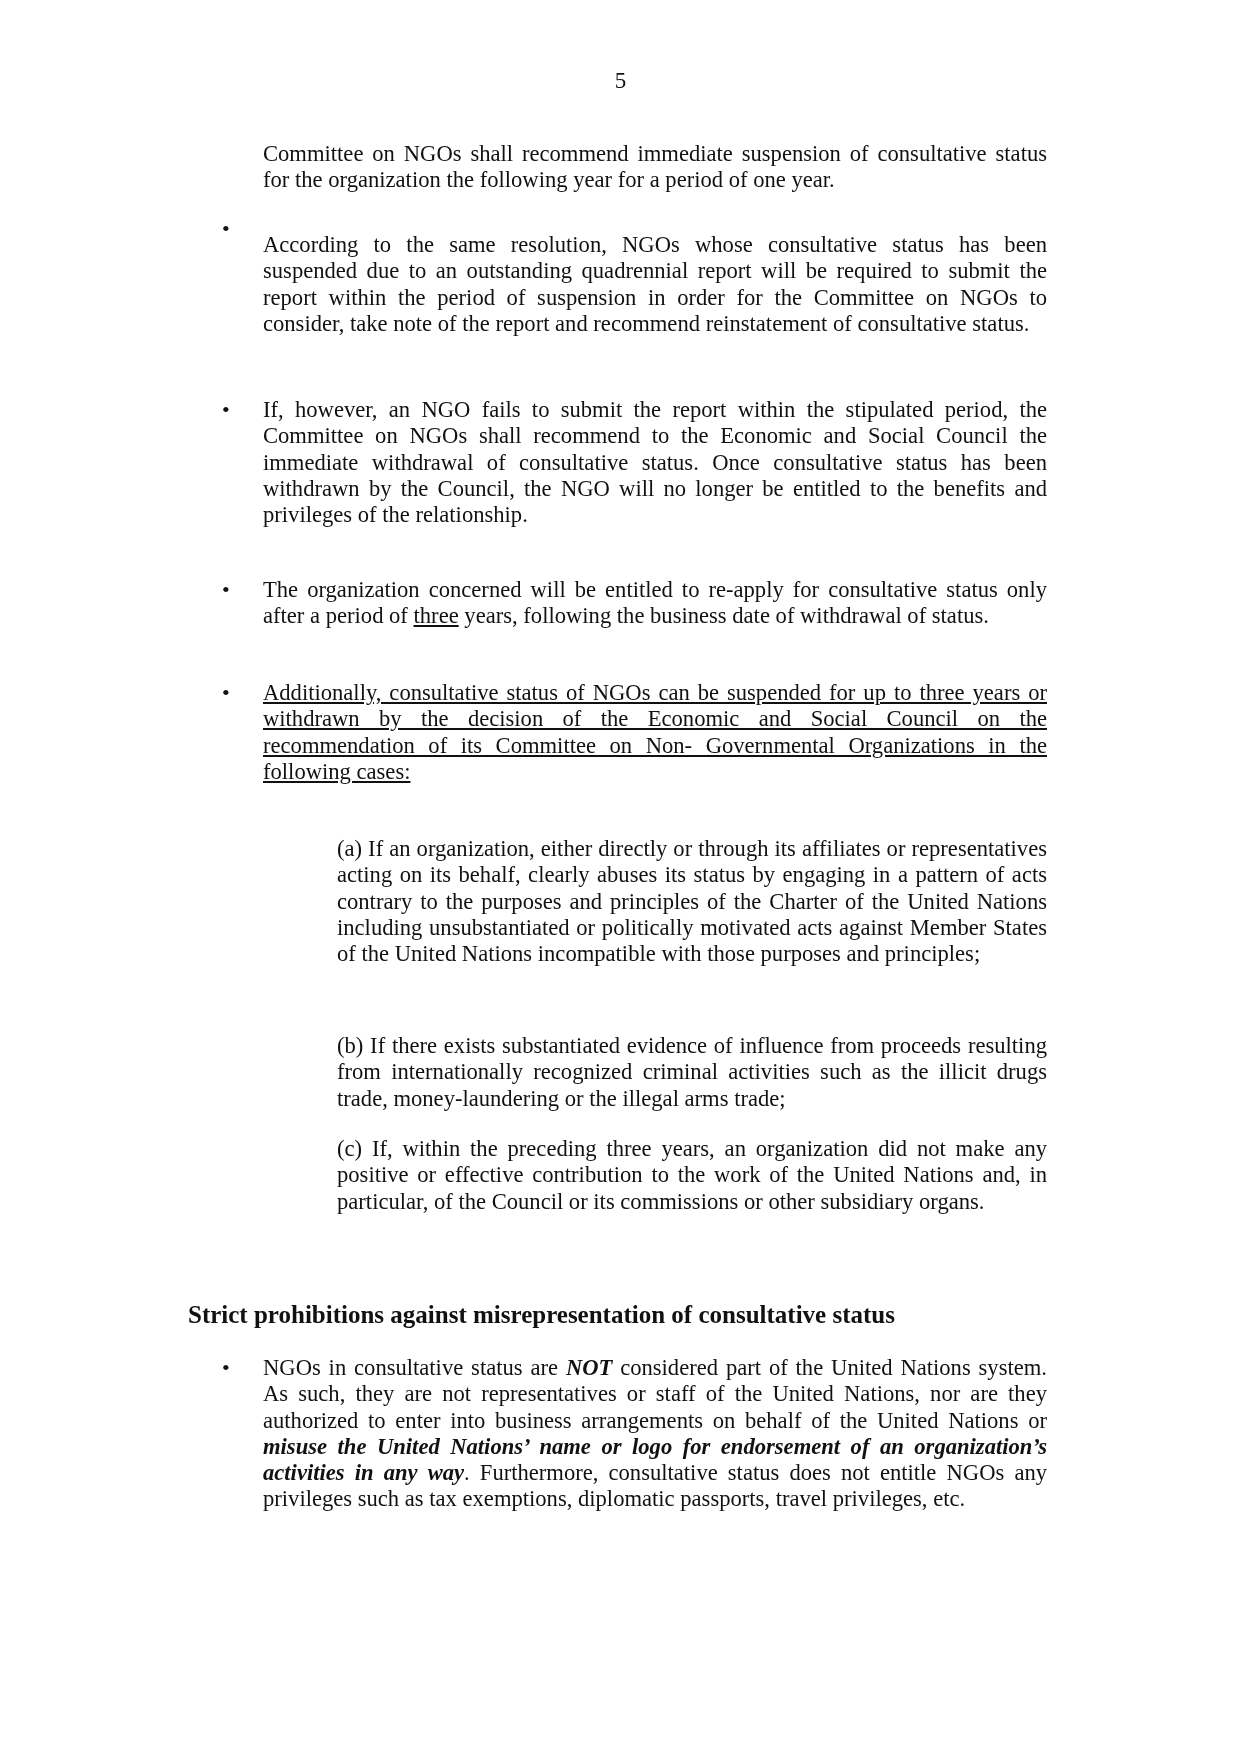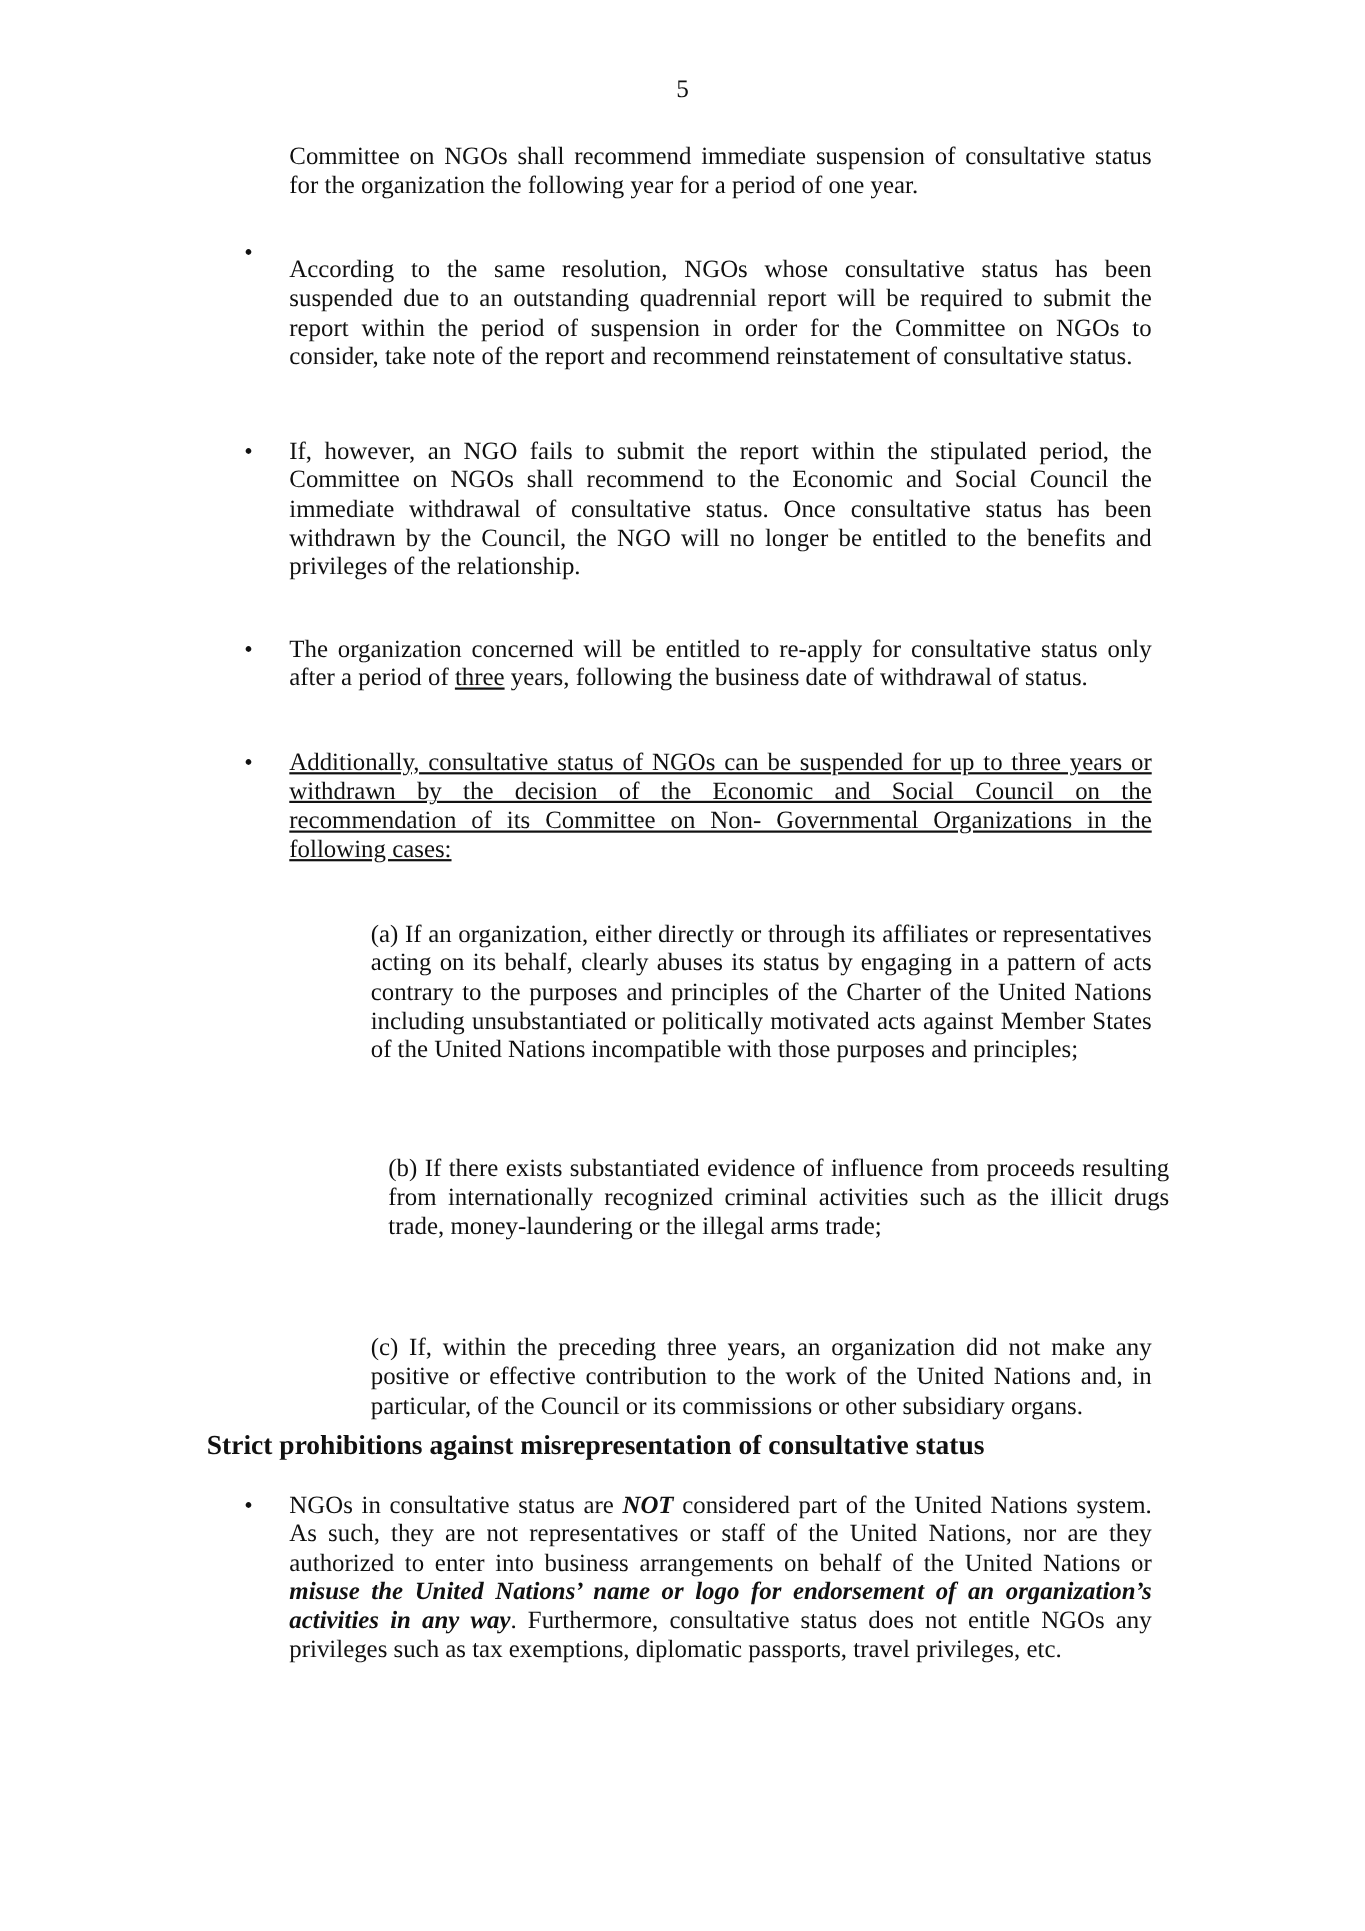--- a/index.html
+++ b/index.html
@@ -15,34 +15,34 @@
     .heading { position: absolute; left: 188px; top: 1302px; font-size: 25px; line-height: 26.3px;
                font-weight: bold; }
     b { font-weight: bold; font-style: italic; }
     u { }
   </style>
 </head>
 <body>
 
 <div class="page-num">5</div>
 
-<p class="block body-col" style="top:129px; margin:0;font-family:Liberation Serif, serif;">Committee on NGOs shall recommend immediate suspension of consultative status for the organization the following year for a period of one year.</p>
+<p class="block body-col" style="top:141px; margin:0;font-family:Liberation Serif, serif;">Committee on NGOs shall recommend immediate suspension of consultative status for the organization the following year for a period of one year.</p>
 
 <span class="bullet" style="top:216px;">•</span>
 <p class="block body-col" style="top:232px; margin:0;">According to the same resolution, NGOs whose consultative status has been suspended due to an outstanding quadrennial report will be required to submit the report within the period of suspension in order for the Committee on NGOs to consider, take note of the report and recommend reinstatement of consultative status.</p>
 
 <span class="bullet" style="top:397px;">•</span>
 <p class="block body-col" style="top:397px; margin:0;">If, however, an NGO fails to submit the report within the stipulated period, the Committee on NGOs shall recommend to the Economic and Social Council the immediate withdrawal of consultative status. Once consultative status has been withdrawn by the Council, the NGO will no longer be entitled to the benefits and privileges of the relationship.</p>
 
 <span class="bullet" style="top:577px;">•</span>
 <p class="block body-col" style="top:577px; margin:0;"><span>The organization concerned will be entitled to re-apply for consultative status only after a period of </span><u>three</u><span> years, following the business date of withdrawal of status.</span></p>
 
 <span class="bullet" style="top:680px;">•</span>
 <p class="block body-col" style="top:680px; margin:0;text-decoration:underline;">Additionally, consultative status of NGOs can be suspended for up to three years or withdrawn by the decision of the Economic and Social Council on the recommendation of its Committee on Non- Governmental Organizations in the following cases:</p>
 
 <p class="block sub-col" style="top:836px; margin:0;">(a) If an organization, either directly or through its affiliates or representatives acting on its behalf, clearly abuses its status by engaging in a pattern of acts contrary to the purposes and principles of the Charter of the United Nations including unsubstantiated or politically motivated acts against Member States of the United Nations incompatible with those purposes and principles;</p>
-<p class="block sub-col" style="top:1033px; margin:16px;">(b) If there exists substantiated evidence of influence from proceeds resulting from internationally recognized criminal activities such as the illicit drugs trade, money-laundering or the illegal arms trade;</p>
-<p class="block sub-col" style="top:1212px; margin:0;">(c) If, within the preceding three years, an organization did not make any positive or effective contribution to the work of the United Nations and, in particular, of the Council or its commissions or other subsidiary organs.</p>
+<p class="block sub-col" style="top:1033px; margin:0;">(b) If there exists substantiated evidence of influence from proceeds resulting from internationally recognized criminal activities such as the illicit drugs trade, money-laundering or the illegal arms trade;</p>
+<p class="block sub-col" style="top:1136px; margin:0;">(c) If, within the preceding three years, an organization did not make any positive or effective contribution to the work of the United Nations and, in particular, of the Council or its commissions or other subsidiary organs.</p>
 
 <div class="heading">Strict prohibitions against misrepresentation of consultative status</div>
 
 <span class="bullet" style="top:1355px;">•</span>
 <p class="block body-col" style="top:1355px; margin:0;"><span>NGOs in consultative status are </span><b>NOT</b><span> considered part of the United Nations system. As such, they are not representatives or staff of the United Nations, nor are they authorized to enter into business arrangements on behalf of the United Nations or </span><b>misuse the United Nations’ name or logo for endorsement of an organization’s activities in any way</b><span>. Furthermore, consultative status does not entitle NGOs any privileges such as tax exemptions, diplomatic passports, travel privileges, etc.</span></p>
 
 </body></html>

